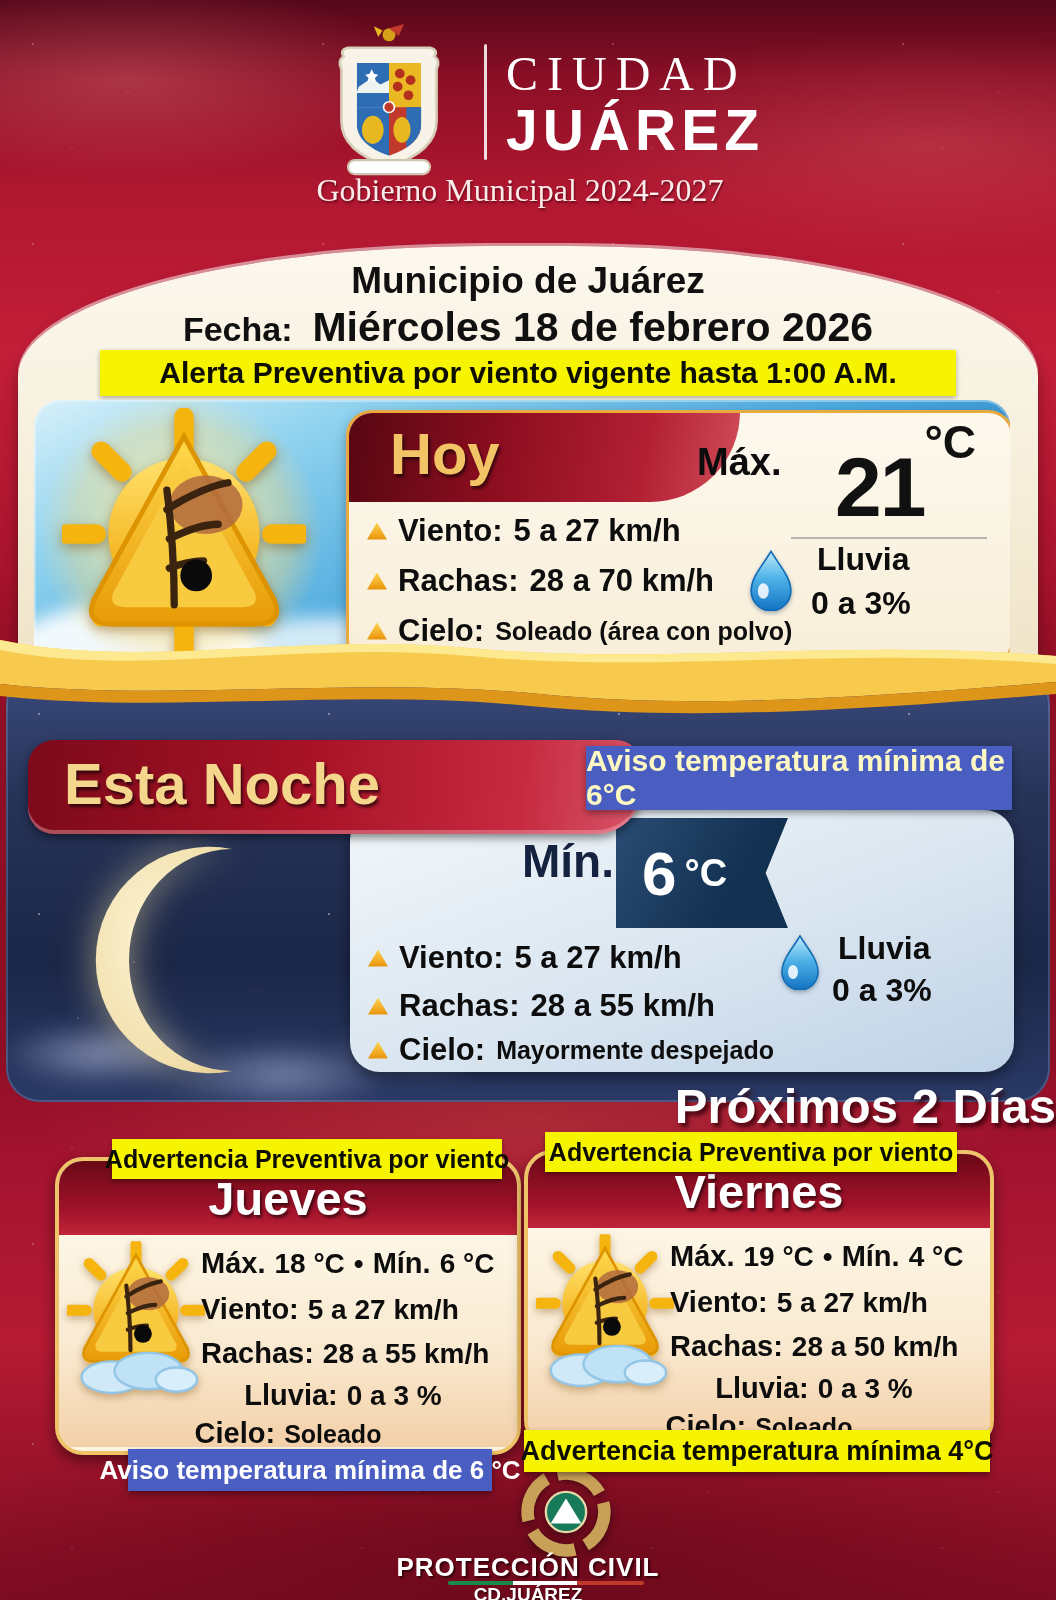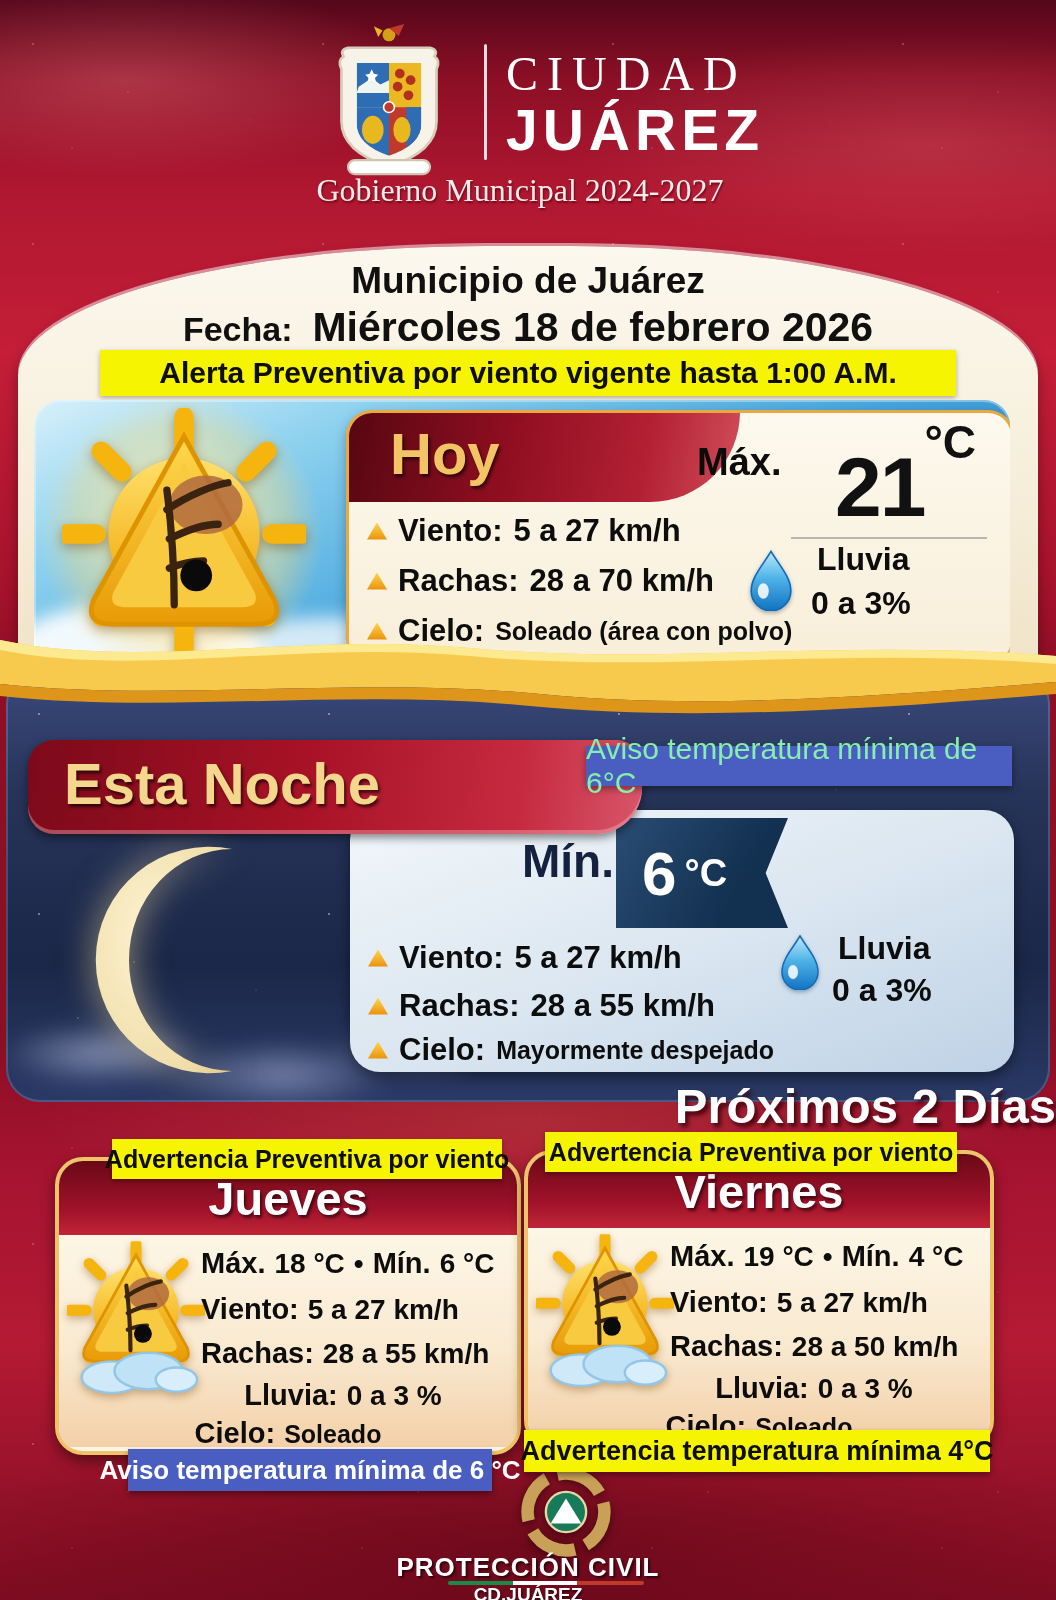--- a/index.html
+++ b/index.html
@@ -77,22 +77,22 @@
   .night .stars{opacity:1;}
   .moonclouds{left:0px;top:300px;width:460px;height:140px;filter:blur(10px);opacity:.8;
     background:radial-gradient(ellipse 140px 46px at 20% 60%,#9aa3c6,transparent 70%),
                radial-gradient(ellipse 160px 50px at 60% 75%,#8a93ba,transparent 70%),
                radial-gradient(ellipse 120px 40px at 90% 55%,#a8b0d0,transparent 70%);}
   .moon{left:58px;top:172px;width:270px;height:236px;filter:drop-shadow(0 0 18px rgba(250,230,160,.55));}
   .noche-banner{left:22px;top:70px;width:614px;height:94px;z-index:4;
     background:linear-gradient(96deg,#7c0a1a 0%,#a81226 45%,#c62a40 80%,#d8566a 100%);
     border-radius:26px 26px 46px 26px;box-shadow:0 4px 8px rgba(0,0,0,.45),inset 0 -4px 0 rgba(255,200,210,.35);}
   .noche-title{padding:10px 0 0 36px;font-size:58px;font-weight:800;color:#f4d68c;text-shadow:2px 3px 3px rgba(0,0,0,.6);}
-  .notice-blue{left:580px;top:76px;width:426px;height:40px;z-index:5;background:#4a5ec2;
-    display:flex;align-items:center;justify-content:center;font-size:30px;font-weight:400;color:#86efac;
+  .notice-blue{left:580px;top:76px;width:426px;height:64px;z-index:5;background:#4a5ec2;
+    display:flex;align-items:center;justify-content:center;font-size:30px;font-weight:700;color:#fef9c3;
     box-shadow:0 3px 7px rgba(0,0,0,.4);}
   .nightcard{left:344px;top:140px;width:664px;height:262px;border-radius:30px;
     background:linear-gradient(160deg,#f2f7fa 0%,#d9e5f0 55%,#bfd2e6 100%);
     box-shadow:0 5px 14px rgba(0,0,0,.45);}
   .min-label{left:172px;top:24px;font-size:46px;font-weight:800;color:#14213f;}
   .flag{left:266px;top:8px;width:172px;height:110px;
     background:linear-gradient(120deg,#2a4d74 0%,#123050 70%);
     clip-path:polygon(0 0,100% 0,87% 50%,100% 100%,0 100%);
     display:flex;align-items:center;padding-left:26px;box-sizing:border-box;color:#fff;}
   .flag .num{font-size:62px;font-weight:800;}

